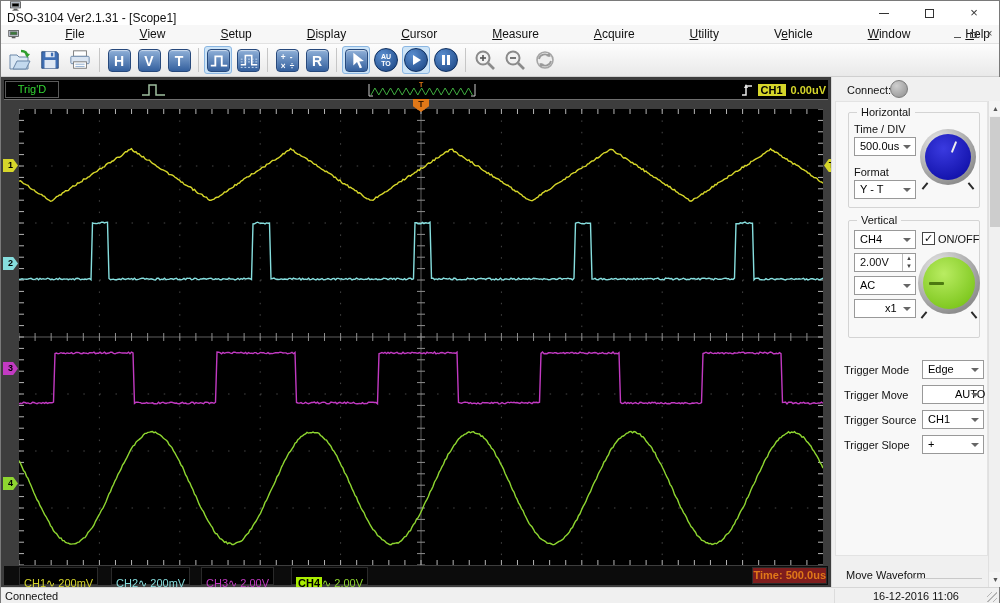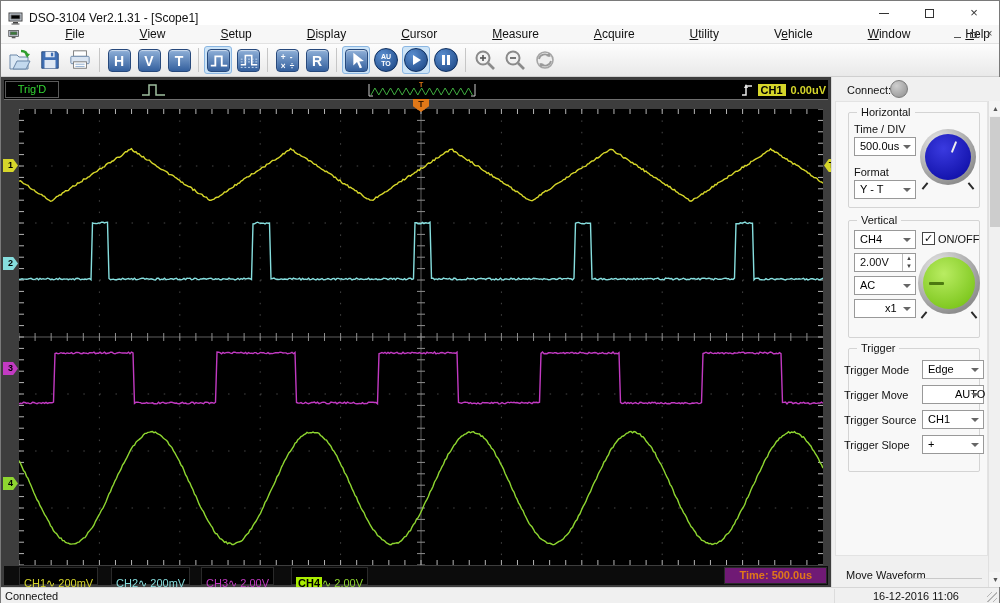--- a/index.html
+++ b/index.html
@@ -1,21 +1,21 @@
 <!DOCTYPE html>
 <html><head>
 <meta charset="utf-8">
 <style>
   * { margin:0; padding:0; box-sizing:border-box; }
   html,body { width:1000px; height:603px; overflow:hidden; font-family:"Liberation Sans", sans-serif; background:#f0f0f0; }
   .abs { position:absolute; }
   #app { position:relative; width:1000px; height:603px; border:1px solid #7a7a7a; background:#f0f0f0; }
 
   
-  #titlebar { position:absolute; left:0; top:0; width:100%; height:24px; background:#ffffff; display:flex; align-items:flex-end; }
+  #titlebar { position:absolute; left:0; top:0; width:100%; height:24px; background:#ffffff; display:flex; align-items:flex-start;flex-direction:column; }
   #titlebar .ttl { font-size:12px; color:#111; margin-left:6px; }
   .winbtn { position:absolute; top:3px; width:30px; height:18px; text-align:center; font-size:13px; color:#333; line-height:18px; }
   #min-btn { right:100px; } #max-btn { right:55px; } #close-btn { right:10px; }
   #min-btn .bar { display:inline-block; width:10px; height:1px; background:#333; vertical-align:middle; }
   #max-btn .box { display:inline-block; width:9px; height:9px; border:1px solid #333; vertical-align:middle; }
 
   
   #menubar { position:absolute; left:0; top:24px; width:100%; height:19px; background:#f7f7f7; border-bottom:1px solid #e2e2e2; display:flex; align-items:center; font-size:12px; color:#111; }
   .menu-item { padding:0 9px; cursor:default;margin-left:37px; }
   .mdi-ctl { position:absolute; top:2px; width:15px; height:14px; font-size:10px; color:#444; text-align:center; line-height:14px; }
@@ -45,21 +45,21 @@
 
   #scope-display { position:absolute; left:18px; top:32px; width:804px; height:456px; background:#000; }
   .chmark { position:absolute; left:-16px; width:15px; height:13px; clip-path:polygon(0 0,68% 0,100% 50%,68% 100%,0 100%); color:#000; font-size:9px; font-weight:bold; text-align:center; line-height:13px; }
   #trig-mark-right { position:absolute; right:-16px; width:15px; height:13px; clip-path:polygon(100% 0,32% 0,0 50%,32% 100%,100% 100%); font-size:9px; font-weight:bold; color:#000; text-align:center; line-height:13px; }
   #trig-mark-top { position:absolute; left:394px; top:-10px; width:16px; height:13px; clip-path:polygon(0 0,100% 0,100% 55%,50% 100%,0 55%); background:#e07818; color:#3a1a00; font-size:9px; font-weight:bold; text-align:center; line-height:11px; z-index:5; }
 
   #scope-bottombar { position:absolute; left:3px; top:489px; width:824px; height:19px; background:#0c0c0c; }
   .chbox { position:absolute; top:1px; height:17px; background:#000; border:1px solid #2a2a2a; font-size:11px; line-height:15px; padding:8px 4px; white-space:nowrap; }
   .chbox b { font-weight:normal; }
   #ch4-box .id-badge { color:#000; padding:0 2px; font-weight:bold; }
-  #time-box { position:absolute; right:1px; top:1px; height:17px; background:#701a75; border:1px solid #2a2a2a; font-size:11px; line-height:15px; padding:0 14px; font-weight:bold; }
+  #time-box { position:absolute; right:1px; top:1px; height:17px; background:#7f1d1d; border:1px solid #2a2a2a; font-size:11px; line-height:15px; padding:0 0; font-weight:bold; }
 
   
   #side-panel { position:absolute; left:830px; top:0; width:170px; height:510px; background:#f0f0f0; border-left:1px solid #d9d9d9; font-size:11px; color:#111; }
   #subpanel { position:absolute; left:3px; top:24px; width:153px; height:455px; background:#f8f8f8; border:1px solid #e3e3e3; }
   .grp { position:absolute; border:1px solid #d4d4d4; border-radius:2px; }
   .grp-title { position:absolute; top:-7px; left:8px; background:#f8f8f8; padding:0 4px; font-size:11px; }
   .cmb { position:absolute; height:19px; background:#fff; border:1px solid #999; font-size:11px; color:#000; padding:2px 14px 0 5px; }
   .cmb .car { position:absolute; right:4px; top:7px; width:0; height:0; border-left:4px solid transparent; border-right:4px solid transparent; border-top:4px solid #666; }
   .spin { position:absolute; height:19px; background:#fff; border:1px solid #999; font-size:11px; padding:2px 16px 0 5px; }
   .spin .ud { position:absolute; right:0; top:0; width:13px; height:17px; border-left:1px solid #bbb; font-size:6px; color:#444; text-align:center; line-height:8px; }
@@ -621,23 +621,20 @@
           <span class="ud">▲<br>▼</span>
         </div>
         <div class="cmb" style="left:18px;top:174px;width:62px;"><span>AC</span><span class="car"></span></div>
         <div class="cmb" style="left:18px;top:197px;width:62px;padding-left:30px;"><span>x1</span><span class="car"></span></div>
         <div id="v-knob" class="knob" style="left:82px;top:150px;width:62px;height:62px;">
             <div class="inner">
               <div class="ptr"></div>
             </div>
           </div>
 
-        <div class="grp" style="left:12px;top:246px;width:132px;height:124px;">
-          <span class="grp-title">Trigger</span>
-        </div>
         <span class="lbl" style="left:8px;top:262px;">Trigger Mode</span>
         <div class="cmb" style="left:86px;top:258px;width:62px;"><span>Edge</span><span class="car"></span></div>
         <span class="lbl" style="left:8px;top:287px;">Trigger Move</span>
         <div class="cmb" style="left:86px;top:283px;width:62px;padding-left:32px;"><span>AUTO</span><span class="car"></span></div>
         <span class="lbl" style="left:8px;top:312px;">Trigger Source</span>
         <div class="cmb" style="left:86px;top:308px;width:62px;"><span>CH1</span><span class="car"></span></div>
         <span class="lbl" style="left:8px;top:337px;">Trigger Slope</span>
         <div class="cmb" style="left:86px;top:333px;width:62px;"><span>+</span><span class="car"></span></div>
       </div>
 

